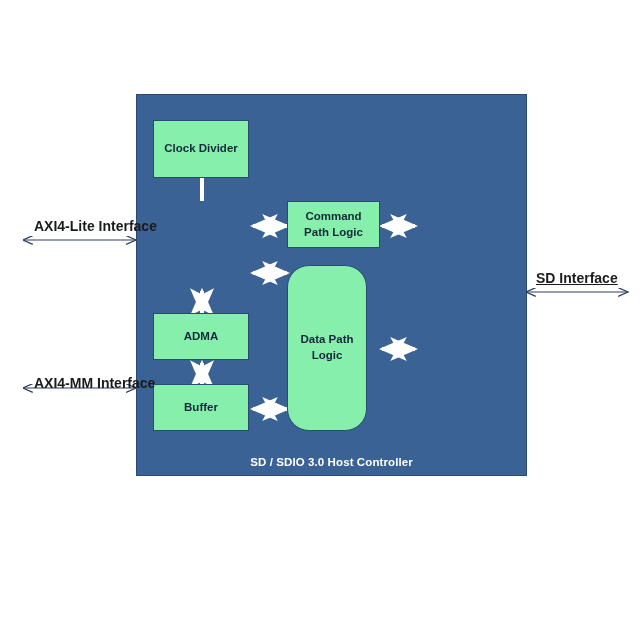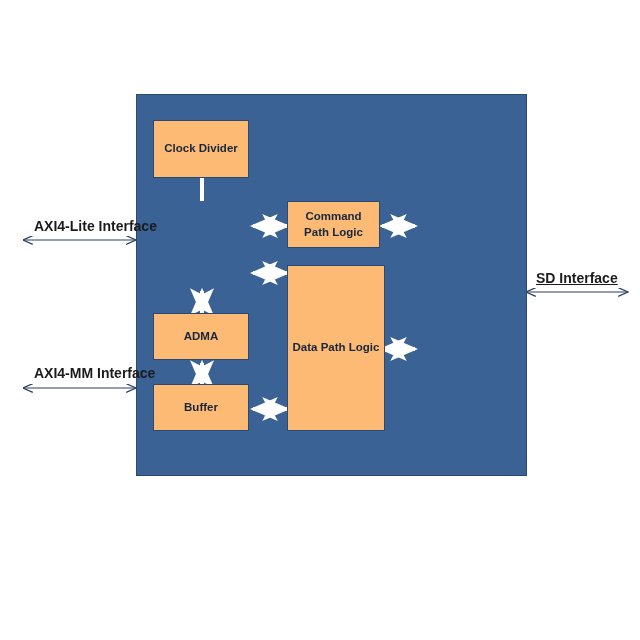--- a/index.html
+++ b/index.html
@@ -39,40 +39,40 @@
     text-align: center;
     color: #ffffff;
     font-size: 11.5px;
     font-weight: bold;
     letter-spacing: 0.1px;
   }
 
   
   .block {
     position: absolute;
-    background: #fdba74;
+    background: #86efac;
     border: 1px solid #2A4A74;
     box-sizing: border-box;
     display: flex;
     align-items: center;
     justify-content: center;
     text-align: center;
     color: #17263C;
     font-size: 11.5px;
     font-weight: bold;
     line-height: 1.35;
     padding: 2px 4px;
   }
 
   #blk-clock-divider   { left: 153px; top: 120px; width:  96px; height: 58px; }
   #blk-host-register   { left: 153px; top: 201px; width:  96px; height: 87px; }
   #blk-adma            { left: 153px; top: 313px; width:  96px; height: 47px; text-align: center; }
   #blk-buffer          { left: 153px; top: 384px; width:  96px; height: 47px; }
   #blk-command-path    { left: 287px; top: 201px; width:  93px; height: 47px; }
-  #blk-data-path       { left: 287px; top: 265px; width:  98px; height: 166px; }
+  #blk-data-path       { left: 287px; top: 265px; width:  80px; height: 166px; border-radius: 22px; }
   #blk-tuning          { left: 415px; top: 198px; width:  97px; height: 234px; }
 
   
   .conn {
     position: absolute;
     overflow: visible;
     pointer-events: none;
   }
 
   
@@ -88,32 +88,33 @@
     white-space: nowrap;
   }
   .iface-label.underlined {
     text-decoration: underline;
   }
 
   #iface-axi4lite { left: 22px; top: 218px; width: 140px; height: 40px; }
   #iface-axi4lite .iface-label { left: 12px; top: 0px; }
 
   #iface-axi4mm   { left: 22px; top: 365px; width: 140px; height: 40px; }
-  #iface-axi4mm .iface-label { left: 12px; top: 0px; }
+  #iface-axi4mm .iface-label { left: 12px; top: 10px; }
 
   #iface-sd       { left: 524px; top: 270px; width: 104px; height: 40px; }
   #iface-sd .iface-label { left: 12px; top: 0px; }
 </style>
 </head>
 <body>
 
 <div id="canvas">
 
   <div class="host-container">
 
+    <div class="host-container-label">SD / SDIO 3.0 Host Controller</div>
 
     <svg class="conn" style="left:0; top:0; width:391px; height:382px;">
       <defs>
         <marker id="whiteArrow" markerWidth="7" markerHeight="7" refX="6.2" refY="3" orient="auto" markerUnits="strokeWidth">
           <path d="M0,0 L7,3 L0,6 L1.6,3 z" fill="#FFFFFF"></path>
         </marker>
         <marker id="whiteArrowStart" markerWidth="7" markerHeight="7" refX="0.8" refY="3" orient="auto" markerUnits="strokeWidth">
           <path d="M7,0 L0,3 L7,6 L5.4,3 z" fill="#FFFFFF"></path>
         </marker>
       </defs>

